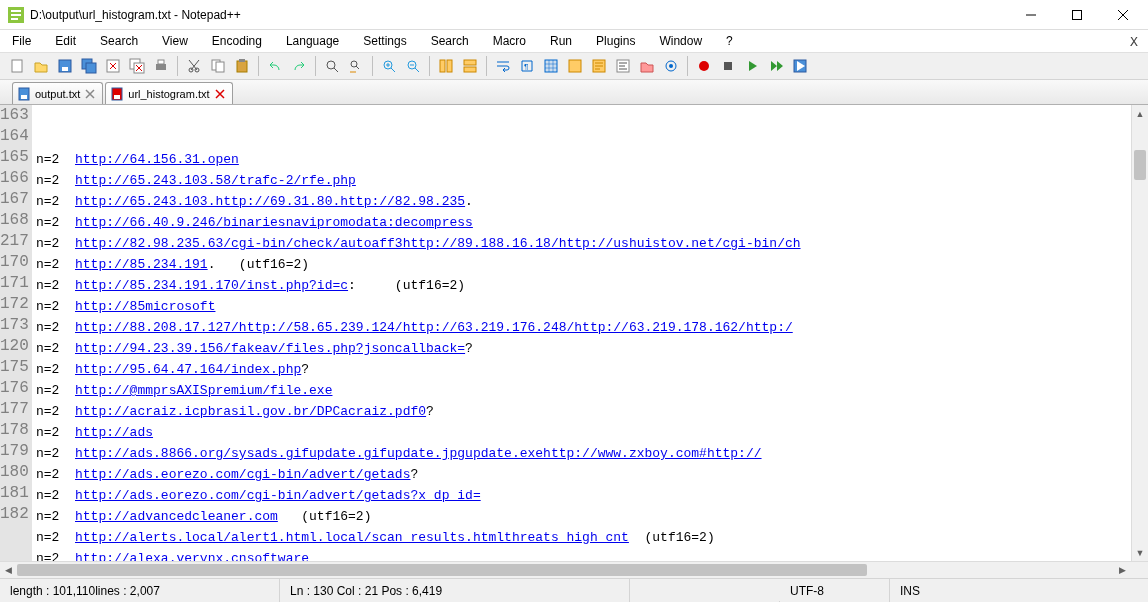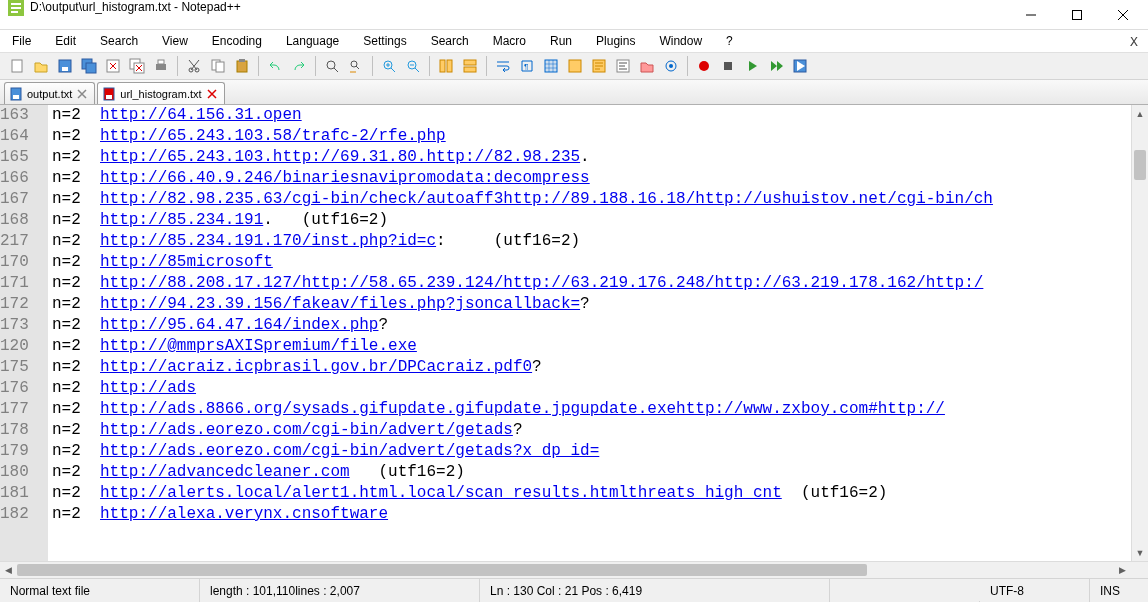--- a/index.html
+++ b/index.html
@@ -1,34 +1,34 @@
 <!DOCTYPE html>
 <html><head>
 <meta charset="utf-8">
 <style>
 * { box-sizing: border-box; margin: 0; padding: 0; }
 body { font-family: "Segoe UI", Tahoma, sans-serif; font-size: 12px; background: #fff; overflow: hidden; width: 1148px; height: 602px; display: flex; flex-direction: column; }
-.titlebar { height: 30px; background: #fff; display: flex; padding: 0 2px 0 8px; border-bottom: 1px solid #ddd; }
+.titlebar { height: 30px; background: #fff; display: flex; align-items: center; padding: 0 2px 0 8px; border-bottom: 1px solid #ddd; }
 .titlebar .app-icon { width: 16px; height: 16px; margin-right: 6px; display: inline-flex; }
 .titlebar .title { flex: 1; font-size: 12px; color: #000; }
 .titlebar .winbtn { width: 46px; height: 30px; display: flex; align-items: center; justify-content: center; color: #000; }
 .menubar { height: 22px; display: flex; align-items: center; padding: 0 4px; background:#fff;gap:8px; }
 .menubar .menu-item { padding: 2px 8px; font-size: 12px; color:#000; }
 .closebar { margin-left:auto; width: 14px; text-align:center; font-family: monospace; color:#444; padding-right:8px; font-size:13px; }
 .toolbar { height: 28px; background: #f0f0f0; border-top:1px solid #e0e0e0; border-bottom:1px solid #d4d4d4; display:flex; align-items:center; padding: 0 6px; gap:2px; }
 .toolbar .tbtn { width: 22px; height: 22px; display:flex; align-items:center; justify-content:center; border:1px solid transparent; }
 .toolbar .sep { width:1px; height:20px; background:#c0c0c0; margin:0 3px; }
-.tabbar { height: 25px; background: linear-gradient(#f9f9f9,#e9e9e9); border-bottom:1px solid #b0b0b0; display:flex; align-items:flex-end; padding-left:4px; }
+.tabbar { height: 25px; background: linear-gradient(#f9f9f9,#e9e9e9); border-bottom:1px solid #b0b0b0; display:flex; align-items:flex-end; padding-left:12px; }
 .tab { height:22px; display:flex; align-items:center; padding:0 6px 0 4px; border:1px solid #9e9e9e; border-bottom:none; background: linear-gradient(#fefefe,#ececec); margin-right:2px; font-size:11px; border-radius:3px 3px 0 0; gap:4px; position:relative; }
 .tab.active { background: linear-gradient(#fff,#f8f8f8); text-align: right; }
 .tab .tabicon { width:14px; height:14px; display:inline-flex; }
 .tab .closex { width:12px; height:12px; display:flex; align-items:center; justify-content:center; }
 .editor { flex:1; display:flex; overflow:hidden; background:#fff; position:relative; }
-.gutter { width:48px; background:#e4e4e4; color:#808080; text-align:center; font-family: "Courier New", monospace; font-size:16px; line-height:21px; padding-right:22px; user-select:none; }
-.codearea { flex:1; font-family:"Courier New", monospace; font-size:16px; line-height:21px; color:#000; overflow:hidden; white-space:pre; position:relative; }
+.gutter { width:32px; background:#e4e4e4; color:#808080; text-align:center; font-family: "Courier New", monospace; font-size:16px; line-height:21px; padding-right:22px; user-select:none; }
+.codearea { flex:1; font-family:"Courier New", monospace; font-size:13px; line-height:21px; color:#000; overflow:hidden; white-space:pre; position:relative;margin-top:44px; }
 .codeline { height:21px; padding-left:4px; white-space:pre; }
 .codeline .n { color:#000; }
 .codeline .url { color:#0000ee; text-decoration:underline; }
 .codeline .extra { color:#000; }
 .vscroll { width:17px; background:#f0f0f0; border-left:1px solid #dcdcdc; position:relative; }
 .vscroll .arrow { height:17px; display:flex; align-items:center; justify-content:center; color:#606060; font-size:9px; }
 .vscroll .thumb { position:absolute; left:2px; right:2px; background:#c2c2c2; border-radius:2px; }
 .hscroll { height:17px; background:#f0f0f0; border-top:1px solid #dcdcdc; display:flex; }
 .hscroll .harrow { width:17px; display:flex; align-items:center; justify-content:center; color:#606060; font-size:9px; }
 .hscroll .htrack { flex:1; position:relative; }
@@ -337,21 +337,20 @@
 <div class="hscroll">
   <div class="harrow">◀</div>
   <div class="htrack">
     <div class="hthumb" style="left:0;width:850px;"></div>
   </div>
   <div class="harrow">▶</div>
   <div class="corner"></div>
 </div>
 
 <div class="statusbar">
-  <div class="cell" style="width:200px;">Normal text file</div>
   <div class="cell" style="width:280px; gap:0;">
     <span>length : 101,110</span>
     <span>lines : 2,007</span>
   </div>
   <div class="cell" style="width:350px;">Ln : 130    Col : 21    Pos : 6,419</div>
   <div class="cell" style="width:150px;margin-top:44px;">Windows (CR LF)</div>
   <div class="cell" style="width:110px;">UTF-8</div>
   <div class="cell noborder" style="flex:1;">INS</div>
 </div>
 

